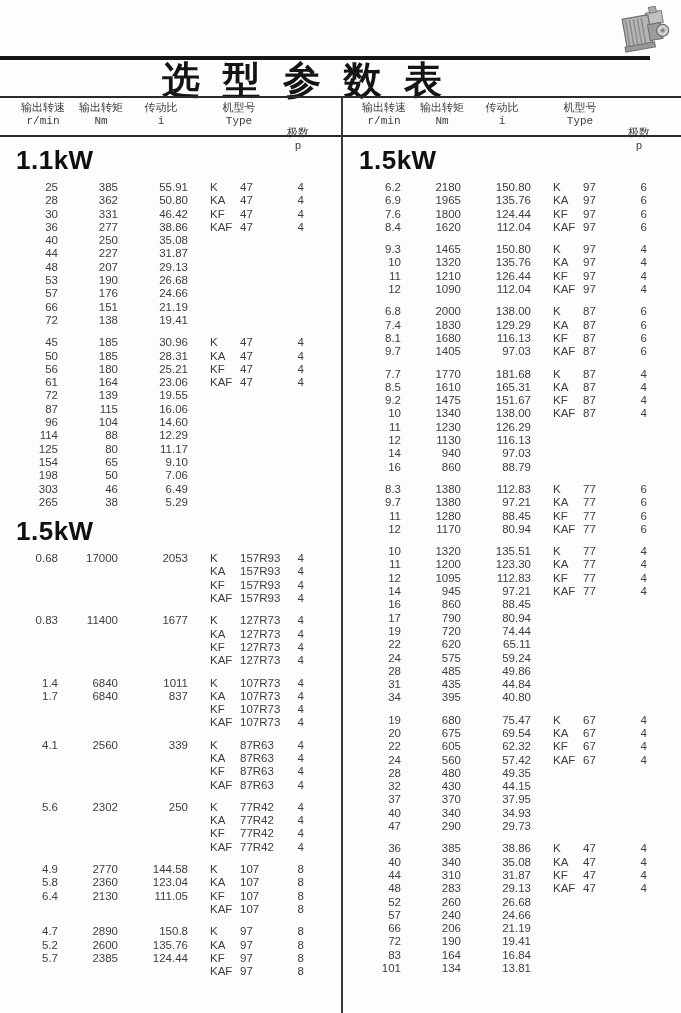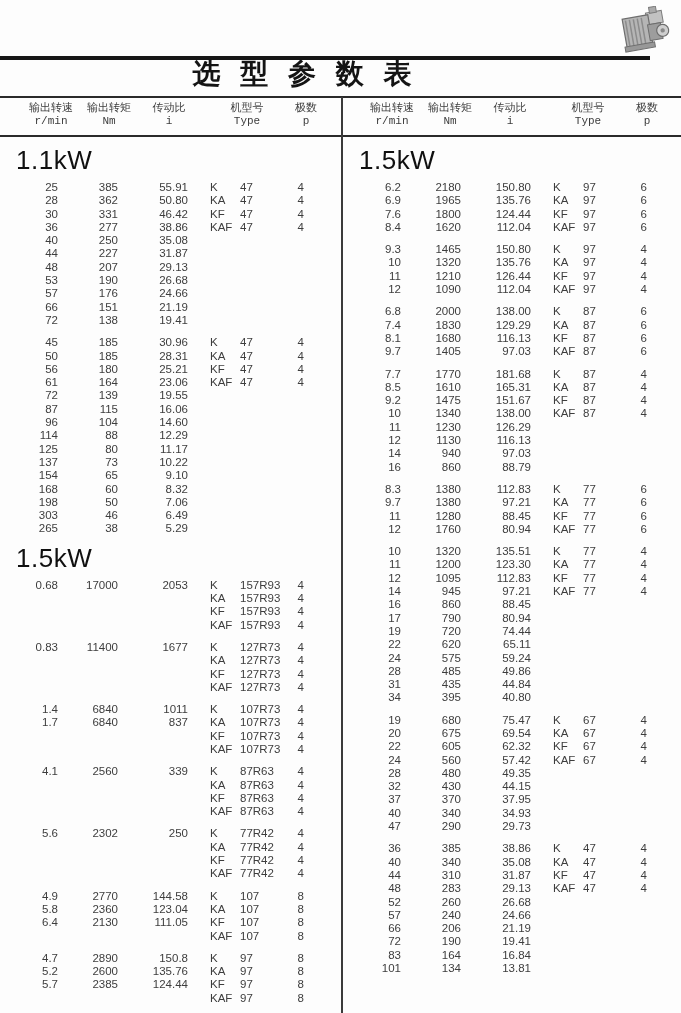--- a/index.html
+++ b/index.html
@@ -9,39 +9,39 @@
     font-family:"Liberation Sans","DejaVu Sans",sans-serif;
   }
   
   .rule-thick{position:absolute;left:0;top:56px;width:650px;height:4px;background:#161616;}
   .rule-top{position:absolute;left:0;top:96px;width:681px;height:2px;background:#2a2a2a;}
   .rule-bottom{position:absolute;left:0;top:135px;width:681px;height:2px;background:#2a2a2a;}
   .v-divider{position:absolute;left:341px;top:97px;width:2px;height:916px;background:#3a3a3a;}
   
   .page-title{
     position:absolute;left:0;top:55px;width:610px;text-align:center;
-    font-size:28px;font-weight:bold;color:#141414;letter-spacing:6px;
+    font-size:38px;font-weight:bold;color:#141414;letter-spacing:6px;
   }
   
   .photo{position:absolute;left:613px;top:6px;width:58px;height:56px;}
   
   .hdr{position:absolute;top:100px;height:34px;display:flex;align-items:flex-start;}
   .hdr.left{left:0;width:341px;}
   .hdr.right{left:341px;width:340px;}
-  .hdr{padding-left:16px;box-sizing:border-box;}
+  .hdr{padding-left:8px;box-sizing:border-box;}
   .hcell{flex:none;text-align:center;font-size:11px;line-height:14px;color:#3c3c3c;}
   .hcell .u{display:block;font-size:11px;color:#3c3c3c;font-family:Liberation Mono, monospace;}
   .h-speed{width:70px;} .h-torque{width:46px;} .h-ratio{width:74px;}
-  .h-type{width:82px;} .h-poles{width:36px;}
+  .h-type{width:82px;} .h-poles{width:36px;margin-top:25px;}
   
   .tcol{position:absolute;top:140px;box-sizing:border-box;}
   .tcol.left{left:0;width:341px;}
   .tcol.right{left:343px;width:338px;}
   .section-heading{
-    font-size:26px;font-weight:400;color:#101010;
+    font-size:26px;font-weight:700;color:#101010;
     margin:7px 17px 7px 16px;line-height:27px;letter-spacing:0.5px;
   }
   .group{margin-bottom:9px;}
   .row{display:flex;padding-left:12px;height:13.3px;font-size:11.5px;line-height:13.3px;color:#3d3d3d;}
   .c{flex:none;white-space:pre;}
   .c-speed{width:46px;text-align:right;}
   .c-torque{width:60px;text-align:right;}
   .c-ratio{width:70px;text-align:right;}
   .c-prefix{width:30px;margin-left:22px;text-align:left;}
   .c-model{width:50px;text-align:left;}
@@ -283,44 +283,28 @@
       </div>
       <div class="row">
         <span class="c c-speed">125</span>
         <span class="c c-torque">80</span>
         <span class="c c-ratio">11.17</span>
         <span class="c c-prefix"></span>
         <span class="c c-model"></span>
         <span class="c c-poles"></span>
       </div>
       <div class="row">
-        <span class="c c-speed">137</span>
-        <span class="c c-torque">73</span>
-        <span class="c c-ratio">10.22</span>
-        <span class="c c-prefix"></span>
-        <span class="c c-model"></span>
-        <span class="c c-poles"></span>
-      </div>
-      <div class="row">
         <span class="c c-speed">154</span>
         <span class="c c-torque">65</span>
         <span class="c c-ratio">9.10</span>
         <span class="c c-prefix"></span>
         <span class="c c-model"></span>
         <span class="c c-poles"></span>
       </div>
       <div class="row">
-        <span class="c c-speed">168</span>
-        <span class="c c-torque">60</span>
-        <span class="c c-ratio">8.32</span>
-        <span class="c c-prefix"></span>
-        <span class="c c-model"></span>
-        <span class="c c-poles"></span>
-      </div>
-      <div class="row">
         <span class="c c-speed">198</span>
         <span class="c c-torque">50</span>
         <span class="c c-ratio">7.06</span>
         <span class="c c-prefix"></span>
         <span class="c c-model"></span>
         <span class="c c-poles"></span>
       </div>
       <div class="row">
         <span class="c c-speed">303</span>
         <span class="c c-torque">46</span>
@@ -768,21 +752,21 @@
       <div class="row">
         <span class="c c-speed">11</span>
         <span class="c c-torque">1280</span>
         <span class="c c-ratio">88.45</span>
         <span class="c c-prefix">KF</span>
         <span class="c c-model">77</span>
         <span class="c c-poles">6</span>
       </div>
       <div class="row">
         <span class="c c-speed">12</span>
-        <span class="c c-torque">1760</span>
+        <span class="c c-torque">1170</span>
         <span class="c c-ratio">80.94</span>
         <span class="c c-prefix">KAF</span>
         <span class="c c-model">77</span>
         <span class="c c-poles">6</span>
       </div>
     </div>
     <div class="group">
       <div class="row">
         <span class="c c-speed">10</span>
         <span class="c c-torque">1320</span>

